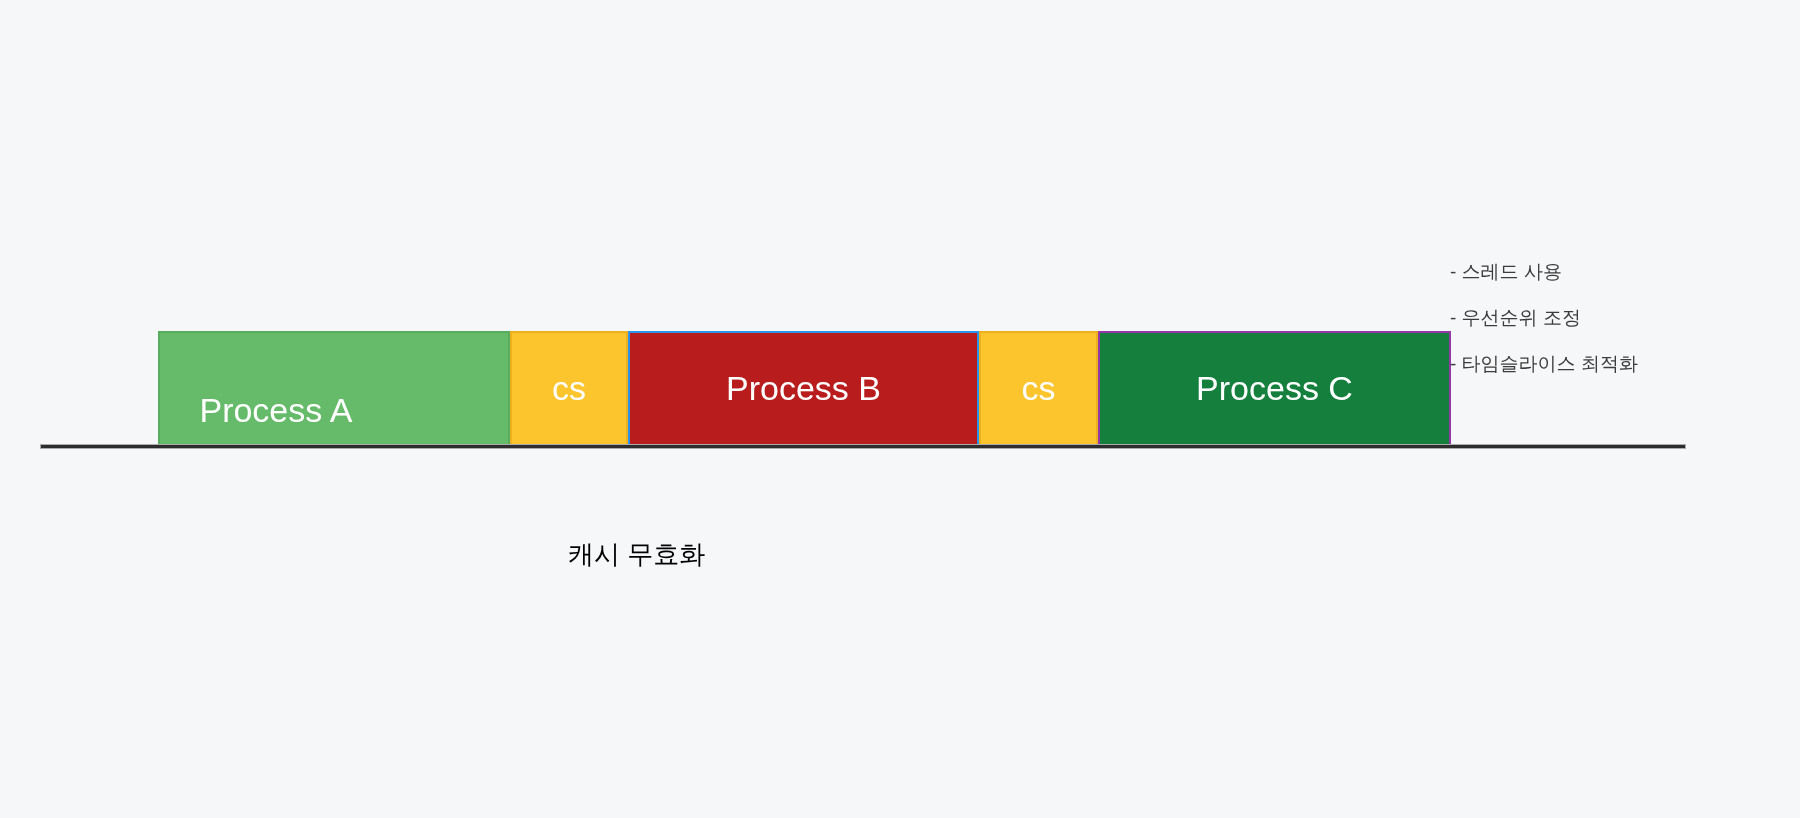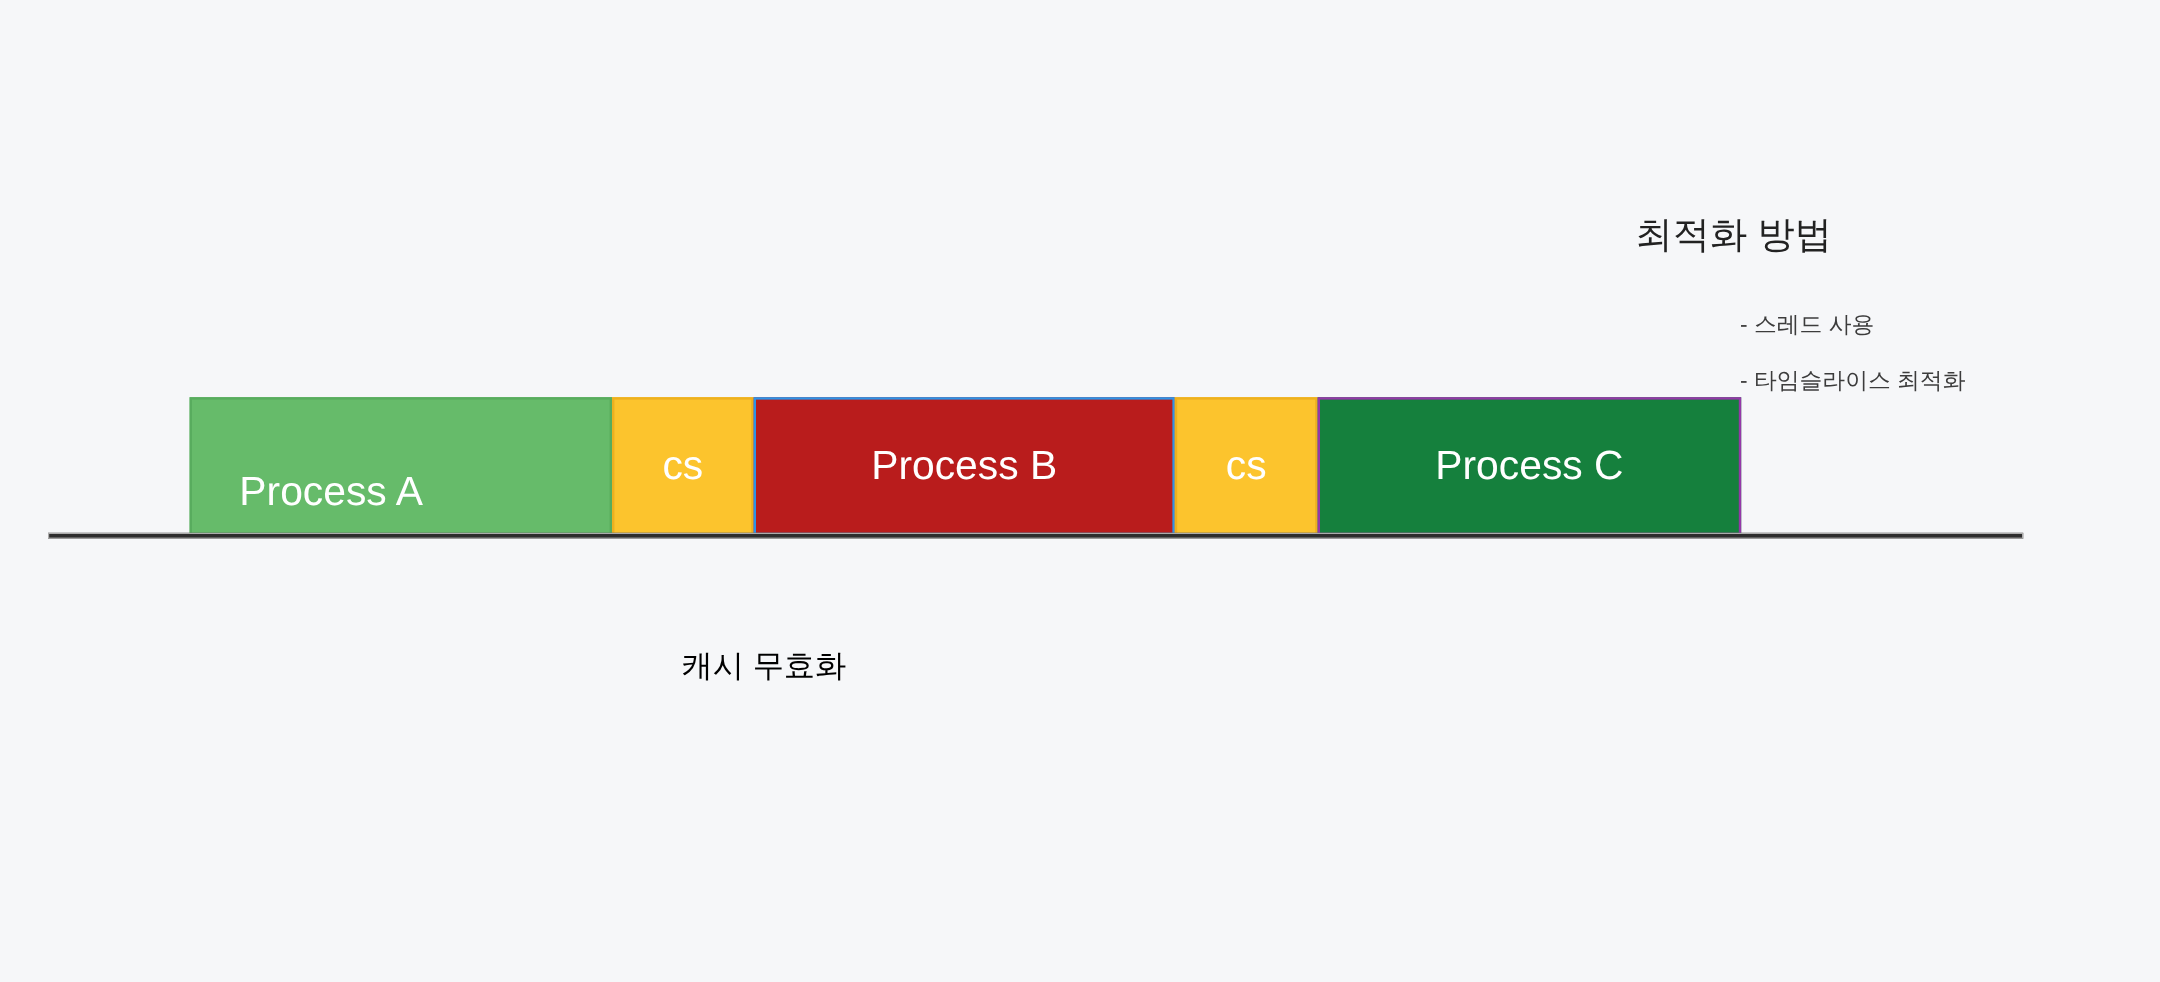--- a/index.html
+++ b/index.html
@@ -80,24 +80,24 @@
     line-height: 46px;
     color: #000000;
     white-space: nowrap;
   }
 </style>
 </head>
 <body>
 
 <div class="stage" style="background-color: rgb(246, 247, 249);">
 
-  <div class="opt-title">최적화 방법</div>
 
   <div class="opt-list">
     <div>- 스레드 사용</div>
+    <div>- 우선순위 조정</div>
     <div>- 타임슬라이스 최적화</div>
   </div>
 
   <div class="segment seg-a" style="background-color: rgb(102, 187, 106); border-color: rgb(88, 172, 94);">
     <span class="seg-label">Process A</span>
   </div>
 
   <div class="segment seg-cs1" style="background-color: rgb(252, 196, 45); border-color: rgb(237, 176, 31);">
     <span class="seg-label">cs</span>
   </div>

